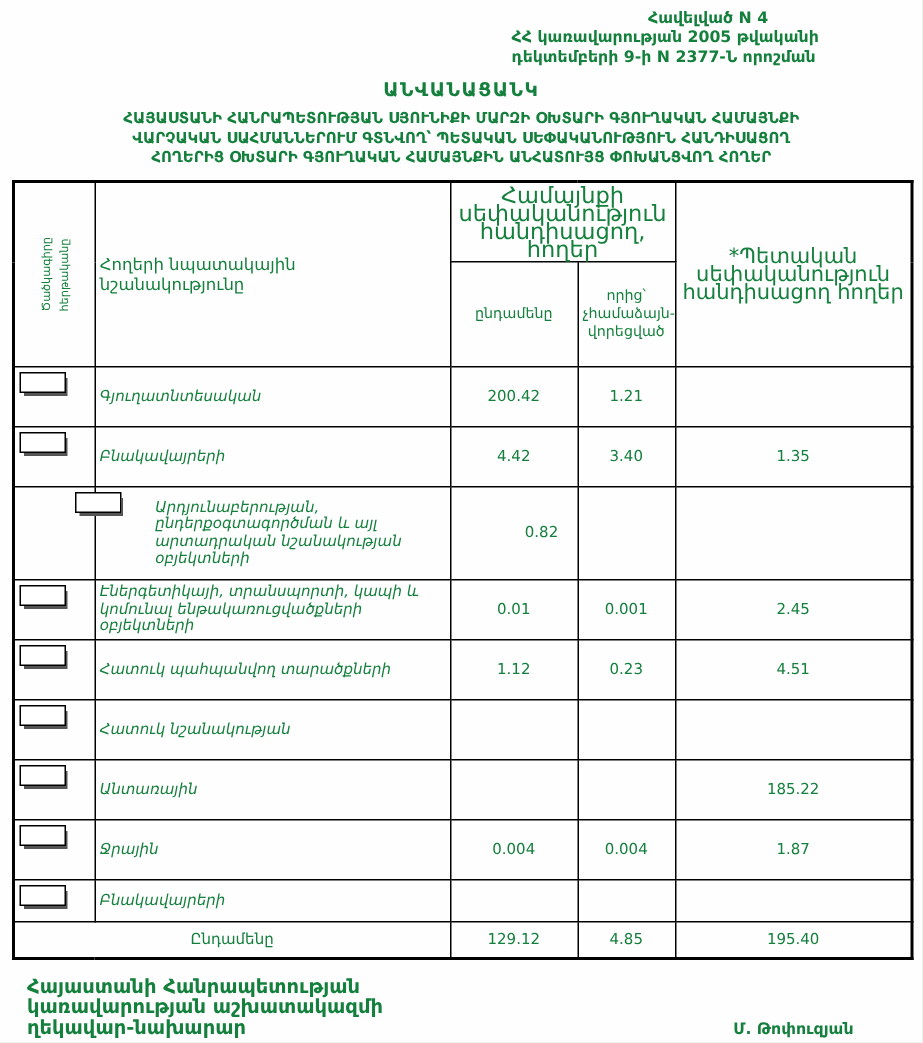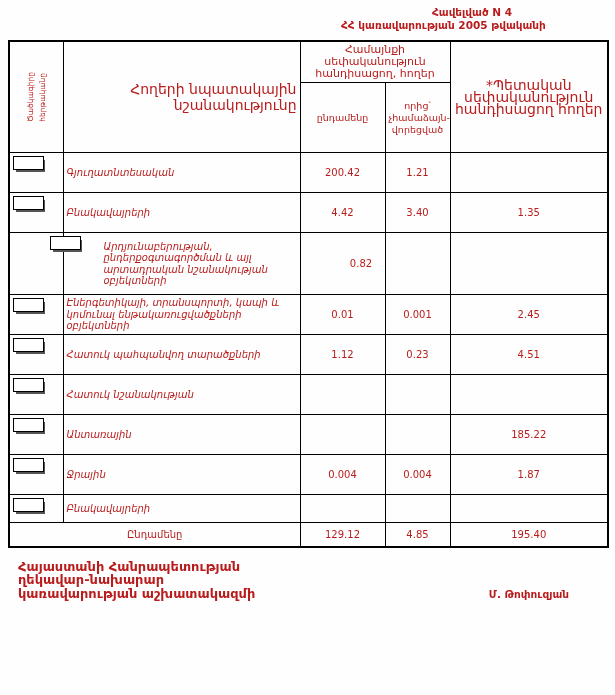--- a/index.html
+++ b/index.html
@@ -2,21 +2,21 @@
 <html><head>
 <meta charset="utf-8">
 <style>
   html,body{margin:0;padding:0;background:#e8e8e8;}
   .page{
     position:relative;
     width:615px;height:695px;
     margin:0 auto;
     background:#fefefe;
     font-family:"DejaVu Sans",sans-serif;
-    color:#b91c1c;
+    color:#15803d;
     box-sizing:border-box;
     padding:6px 8px;
     overflow:hidden;
   }
   .annex{
     width:262px;
     margin-left:auto;
     margin-right:4px;
     font-size:10.5px;
     font-weight:bold;
@@ -57,22 +57,22 @@
   col.c-state{width:158px;}
   .th-code{vertical-align:middle;}
   .rot-wrap{display:flex;justify-content:center;gap:3px;height:100px;align-items:center;}
   .rot{
     writing-mode:vertical-rl;
     transform:rotate(180deg);
     font-size:7.5px;
     line-height:9px;
     white-space:nowrap;
   }
-  .th-name{vertical-align:middle;text-align:right;font-size:14px;}
-  .th-group{height:36px;vertical-align:middle;text-align:center;font-size:11px;white-space:pre-line;line-height:12px;}
+  .th-name{vertical-align:middle;text-align:left;font-size:11px;}
+  .th-group{height:36px;vertical-align:middle;text-align:center;font-size:15px;white-space:pre-line;line-height:12px;}
   .th-sub{height:70px;vertical-align:middle;text-align:center;font-size:9.5px;white-space:pre-line;line-height:12px;}
   .th-state{vertical-align:middle;text-align:center;font-size:14px;white-space:pre-line;line-height:12px;}
   tbody td{height:40px;vertical-align:middle;}
   tbody tr.tall td{height:62px;padding-left:40px;}
   tbody tr.short td{height:28px;}
   td.cell-code{vertical-align:top;padding:6px 0 0 7px;}
   .code-box{
     display:inline-block;
     width:29px;height:12px;
     border:1px solid #000;
@@ -95,23 +95,30 @@
   .signature{font-size:10.5px;font-weight:bold;padding-right:28px;}
 </style>
 </head>
 <body>
 
 <div class="page">
 
   <div class="annex">
     <div class="l1">Հավելված N 4</div>
     <div>ՀՀ կառավարության 2005 թվականի</div>
+    <div>դեկտեմբերի 9-ի N 2377-Ն որոշման</div>
   </div>
 
-
+  <div class="doc-title">ԱՆՎԱՆԱՑԱՆԿ</div>
+
+  <div class="subtitle">
+    <div>ՀԱՅԱՍՏԱՆԻ ՀԱՆՐԱՊԵՏՈՒԹՅԱՆ ՍՅՈՒՆԻՔԻ ՄԱՐԶԻ ՕԽՏԱՐԻ ԳՅՈՒՂԱԿԱՆ ՀԱՄԱՅՆՔԻ</div>
+    <div>ՎԱՐՉԱԿԱՆ ՍԱՀՄԱՆՆԵՐՈՒՄ ԳՏՆՎՈՂ՝ ՊԵՏԱԿԱՆ ՍԵՓԱԿԱՆՈՒԹՅՈՒՆ ՀԱՆԴԻՍԱՑՈՂ</div>
+    <div>ՀՈՂԵՐԻՑ ՕԽՏԱՐԻ ԳՅՈՒՂԱԿԱՆ ՀԱՄԱՅՆՔԻՆ ԱՆՀԱՏՈՒՅՑ ՓՈԽԱՆՑՎՈՂ ՀՈՂԵՐ</div>
+  </div>
 
   <table class="land">
     <colgroup>
       <col class="c-code">
         <col class="c-name">
         <col class="c-total">
         <col class="c-unagr">
         <col class="c-state">
     </colgroup>
     <thead>
@@ -207,19 +214,19 @@
         <td class="cell-num">129.12</td>
         <td class="cell-num">4.85</td>
         <td class="cell-num">195.40</td>
       </tr>
     </tfoot>
   </table>
 
   <div class="footer">
     <div class="office">
       <div>Հայաստանի Հանրապետության</div>
+      <div>կառավարության աշխատակազմի</div>
       <div>ղեկավար-նախարար</div>
-      <div>կառավարության աշխատակազմի</div>
     </div>
     <div class="signature">Մ. Թոփուզյան</div>
   </div>
 
 </div>
 
 </body></html>

